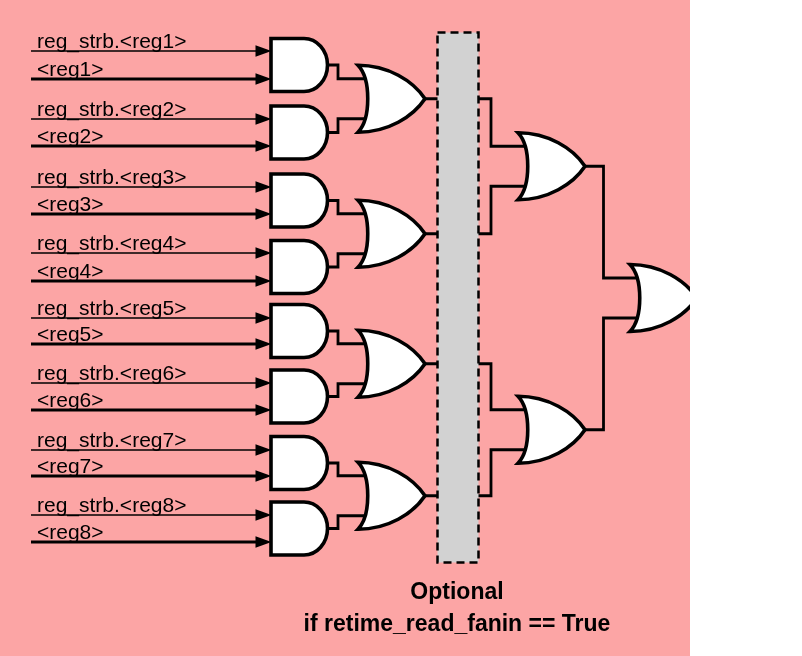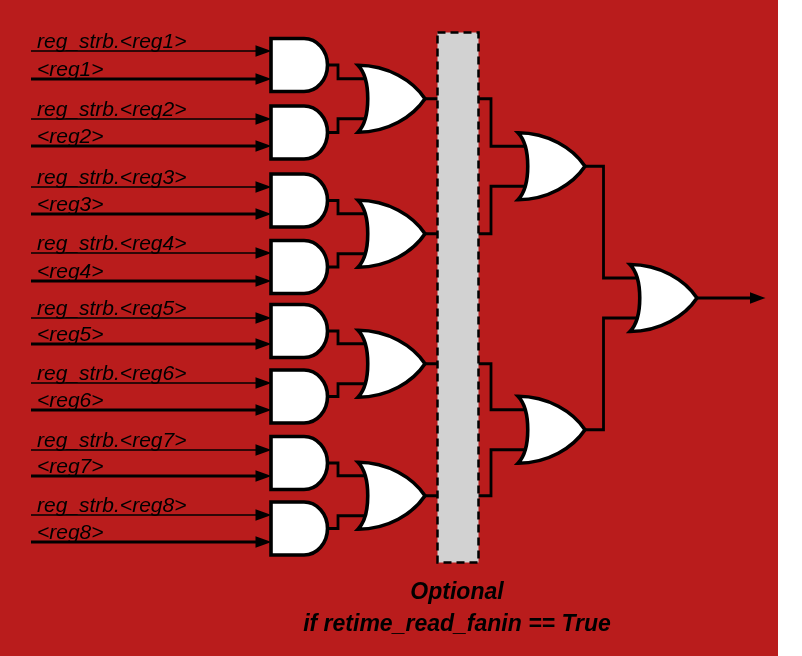--- a/index.html
+++ b/index.html
@@ -1,16 +1,16 @@
 <!DOCTYPE html>
 <html><head>
 <meta charset="utf-8">
 <style>
   html,body { margin:0; padding:0; background:#ffffff; }
-  .stage { position:relative; width:778px; height:656px; background:#b91c1c; overflow:hidden;font-style:italic; }
+  .stage { position:relative; width:690px; height:656px; background:#fca5a5; overflow:hidden; }
   svg { display:block; }
   .lbl  { font-family:"Liberation Sans", sans-serif; font-size:21px; fill:#000; }
   .cap  { font-family:"Liberation Sans", sans-serif; font-size:23px; font-weight:bold; fill:#000; text-anchor:middle; }
   .w-thin  { stroke:#000; stroke-width:1.4; fill:none; }
   .w-thick { stroke:#000; stroke-width:2.9; fill:none; }
   .w       { stroke:#000; stroke-width:2.8; fill:none; }
   .gate    { fill:#ffffff; stroke:#000; stroke-width:3.6; }
   .ah      { fill:#000; stroke:none; }
   .bar     { stroke:#000; stroke-width:2.5; stroke-dasharray:8 5; }
 </style>

